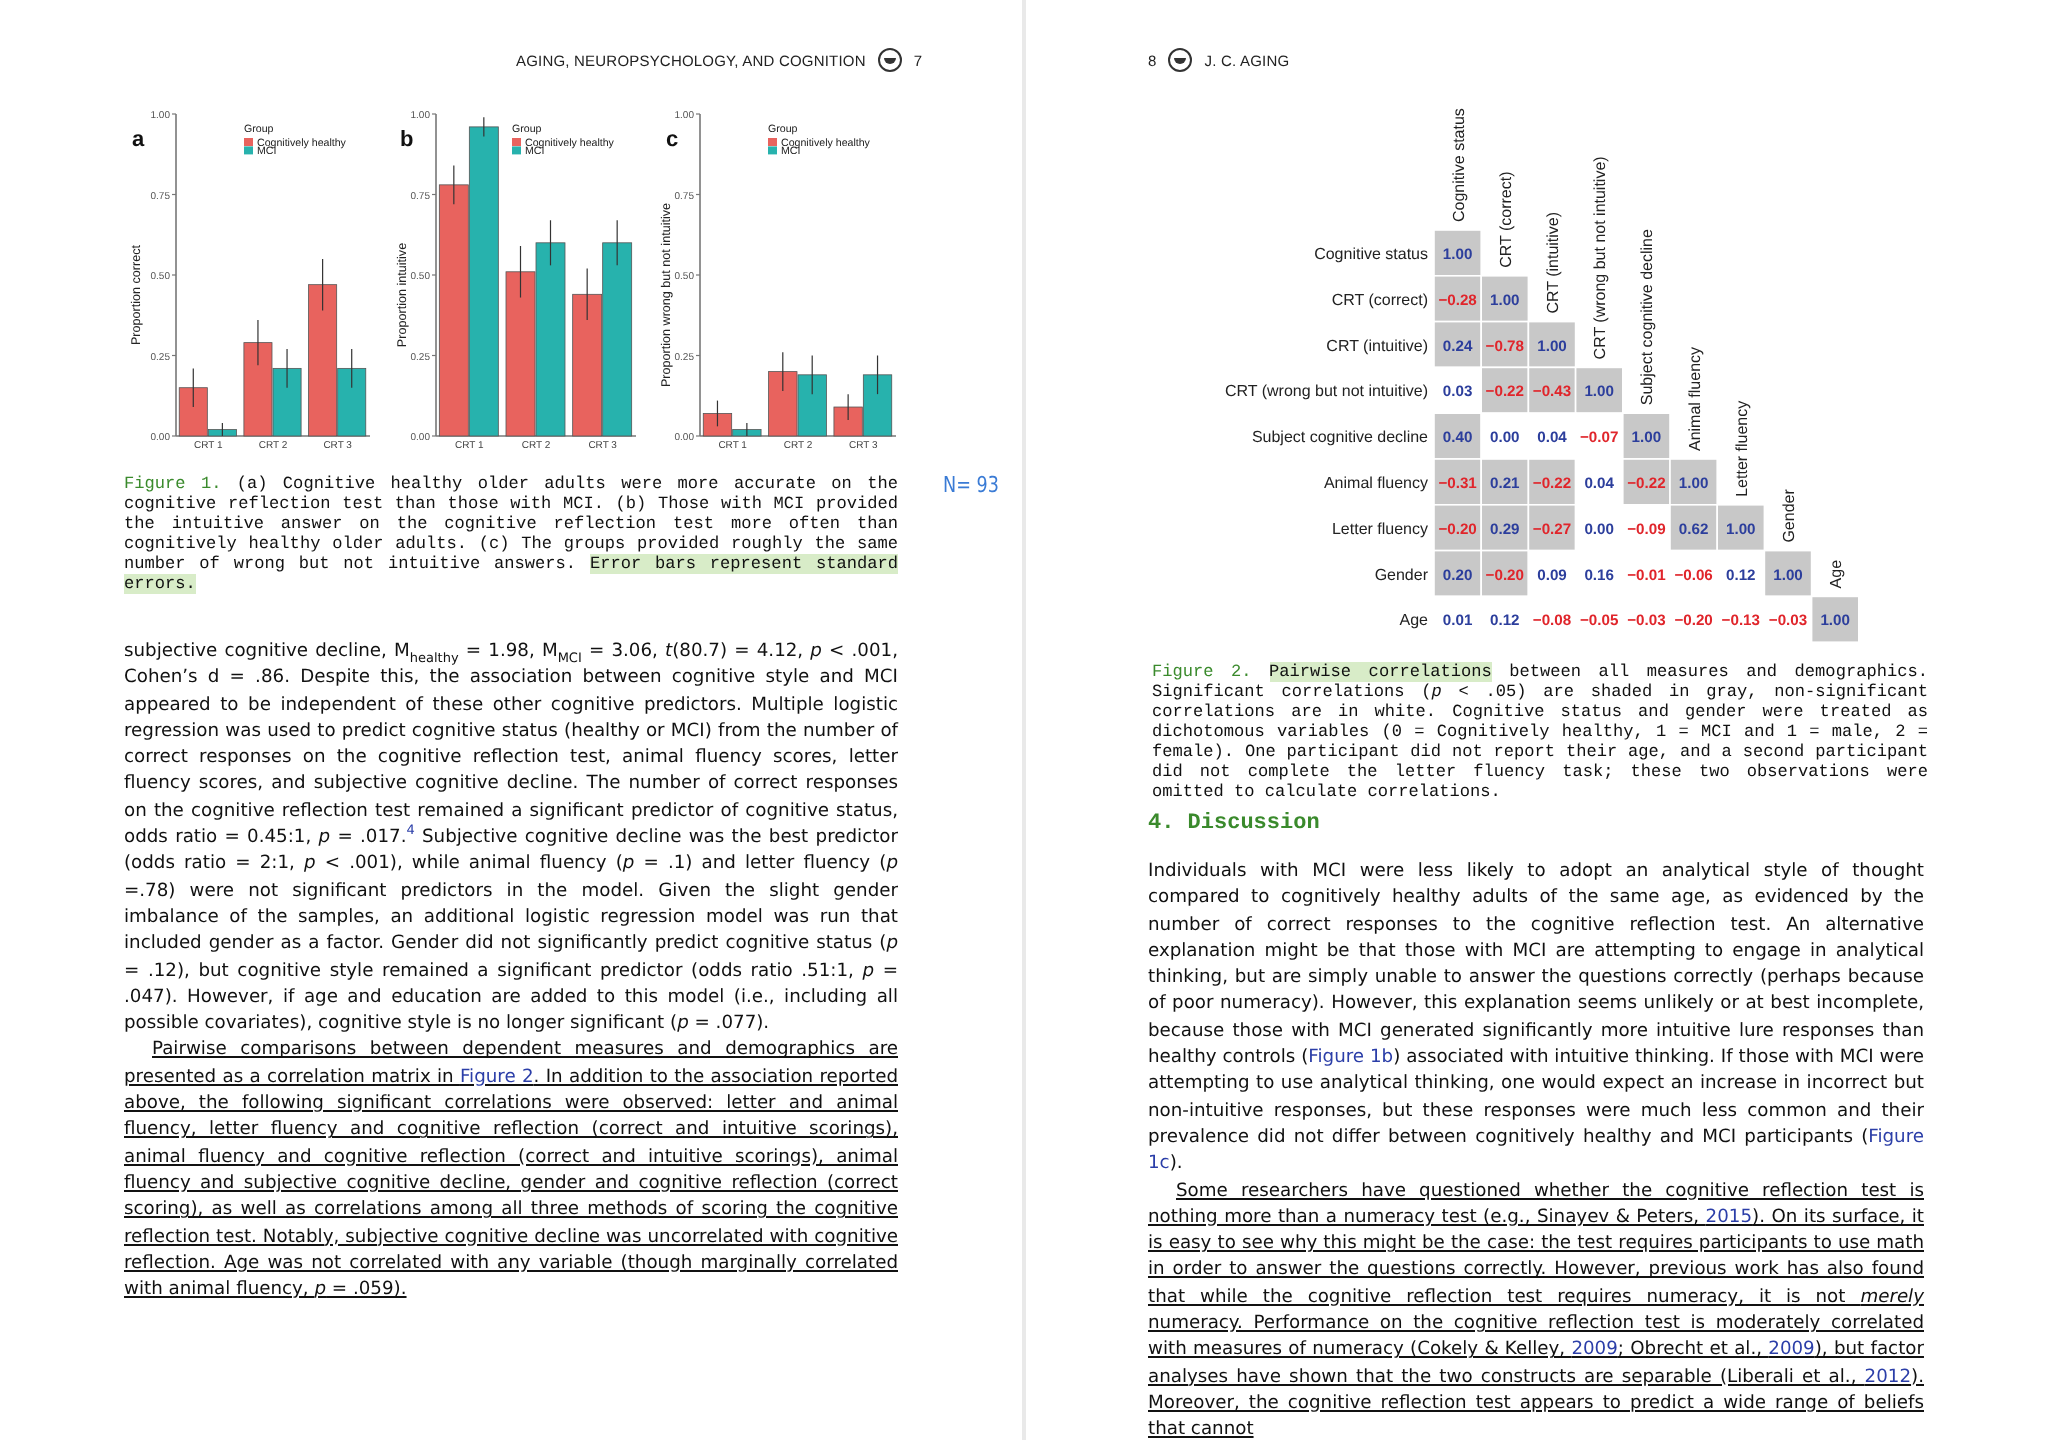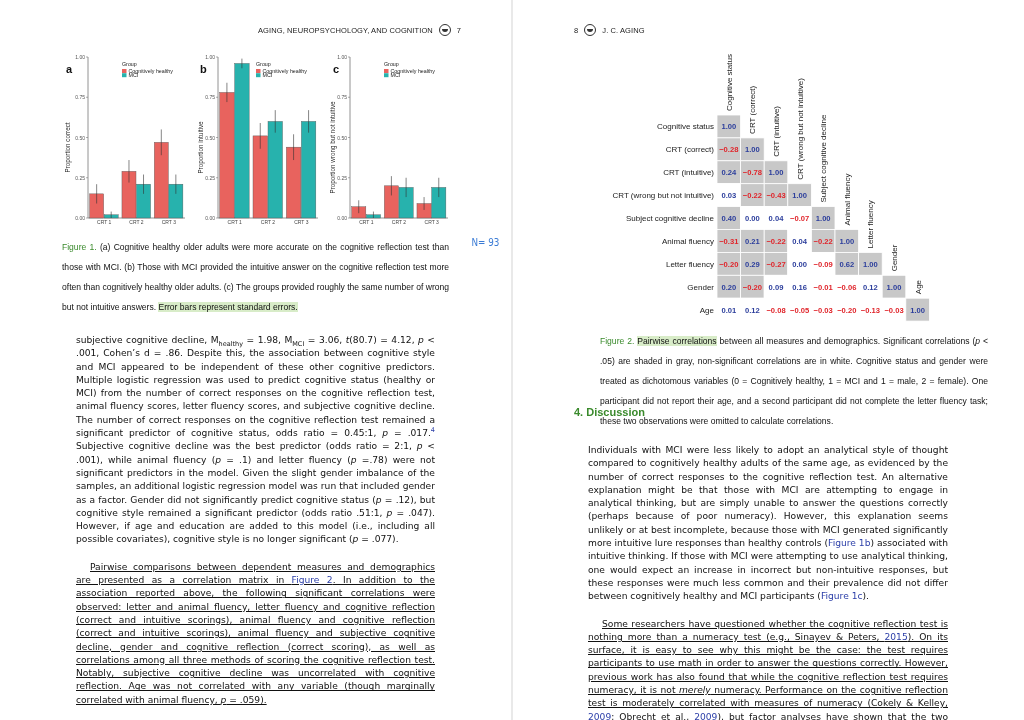--- a/index.html
+++ b/index.html
@@ -4,28 +4,28 @@
 <style>
   html,body{margin:0;padding:0;}
   body{width:1024px;height:720px;background:#e9e9e9;position:relative;overflow:hidden;font-family:"Liberation Sans",sans-serif;}
   .page{position:absolute;top:0;height:720px;background:#fff;}
   #page-left{left:0;width:511px;}
   #page-right{left:513px;width:511px;}
   .runhead{position:absolute;top:24px;font-size:7.5px;letter-spacing:0.1px;color:#222;display:flex;align-items:center;gap:6px;}
   .logo{width:10px;height:10px;border:1px solid #333;border-radius:50%;display:inline-block;position:relative;}
   .logo:after{content:"";position:absolute;left:2px;top:4px;width:6px;height:3px;background:#333;border-radius:0 0 3px 3px;}
   .body-text{position:absolute;font-family:"DejaVu Sans",sans-serif;font-size:9.15px;line-height:13.3px;color:#111;text-align:justify;}
-  .body-text p{margin:14px;text-indent:0;}
+  .body-text p{margin:0;text-indent:0;}
   .body-text p.ind{text-indent:14px;text-decoration:underline;}
-  .cap{position:absolute;font-family:Liberation Sans, sans-serif;font-size:8.55px;line-height:20px;color:#111;text-align:justify;}
+  .cap{position:absolute;font-family:Liberation Mono, monospace;font-size:8.55px;line-height:10px;color:#111;text-align:justify;}
   .figlabel{color:#3a8a2c;}
   .hl{background:#d8ecc8;}
   .link{color:#2b3ea8;}
   .handnote{position:absolute;left:468px;top:236px;color:#3a7bd5;font-family:"DejaVu Sans",sans-serif;font-size:11px;transform:scaleX(0.8);}
-  .sec-head{position:absolute;left:574px;top:406px;font-family:Liberation Sans, sans-serif;font-weight:bold;font-size:11px;color:#3a8a2c;}
+  .sec-head{position:absolute;left:574px;top:406px;font-family:Liberation Mono, monospace;font-weight:bold;font-size:11px;color:#3a8a2c;}
   svg text{font-family:"Liberation Sans",sans-serif;}
 </style>
 </head>
 <body>
 
 <div id="page-left" class="page">
   <div class="runhead" style="left:258px;justify-content:space-between;">
     <span>AGING, NEUROPSYCHOLOGY, AND COGNITION</span>
     <span class="logo"></span>
     <span>7</span>
@@ -265,21 +265,21 @@
     <rect x="275" y="253.2" width="23.6" height="22.9" fill="#ffffff" stroke="#ffffff" stroke-width="0.8"></rect>
     <text x="286.8" y="267.65" font-size="7.6" font-weight="bold" fill="#e0252b" text-anchor="middle">−0.20</text>
     <rect x="298.6" y="253.2" width="23.6" height="22.9" fill="#ffffff" stroke="#ffffff" stroke-width="0.8"></rect>
     <text x="310.40000000000003" y="267.65" font-size="7.6" font-weight="bold" fill="#e0252b" text-anchor="middle">−0.13</text>
     <rect x="322.20000000000005" y="253.2" width="23.6" height="22.9" fill="#ffffff" stroke="#ffffff" stroke-width="0.8"></rect>
     <text x="334.00000000000006" y="267.65" font-size="7.6" font-weight="bold" fill="#e0252b" text-anchor="middle">−0.03</text>
     <rect x="345.8" y="253.2" width="23.6" height="22.9" fill="#c8c8c8" stroke="#ffffff" stroke-width="0.8"></rect>
     <text x="357.6" y="267.65" font-size="7.6" font-weight="bold" fill="#2c3e9c" text-anchor="middle">1.00</text>
   </svg>
 
-<div class="cap" style="left:600px;top:331px;width:388px;" id="fig2cap">
+<div class="cap" style="left:576px;top:331px;width:388px;" id="fig2cap">
   <span class="figlabel">Figure 2.</span> <span class="hl">Pairwise correlations</span><span id="fig2cap-runs"><span> between all measures and demographics. Significant correlations (</span><i>p</i><span> &lt; .05) are shaded in gray, non-significant correlations are in white. Cognitive status and gender were treated as dichotomous variables (0 = Cognitively healthy, 1 = MCI and 1 = male, 2 = female). One participant did not report their age, and a second participant did not complete the letter fluency task; these two observations were omitted to calculate correlations.</span></span>
 </div>
 
 <div class="sec-head">4.  Discussion</div>
 
 <div class="body-text" id="right-body" style="left:574px;top:430px;width:388px;">
     <p><span>Individuals with MCI were less likely to adopt an analytical style of thought compared to cognitively healthy adults of the same age, as evidenced by the number of correct responses to the cognitive reflection test. An alternative explanation might be that those with MCI are attempting to engage in analytical thinking, but are simply unable to answer the questions correctly (perhaps because of poor numeracy). However, this explanation seems unlikely or at best incomplete, because those with MCI generated significantly more intuitive lure responses than healthy controls (</span><span class="link">Figure 1b</span><span>) associated with intuitive thinking. If those with MCI were attempting to use analytical thinking, one would expect an increase in incorrect but non-intuitive responses, but these responses were much less common and their prevalence did not differ between cognitively healthy and MCI participants (</span><span class="link">Figure 1c</span><span>).</span></p>
     <p class="ind"><span>Some researchers have questioned whether the cognitive reflection test is nothing more than a numeracy test (e.g., Sinayev &amp; Peters, </span><span class="link">2015</span><span>). On its surface, it is easy to see why this might be the case: the test requires participants to use math in order to answer the questions correctly. However, previous work has also found that while the cognitive reflection test requires numeracy, it is not </span><i>merely</i><span> numeracy. Performance on the cognitive reflection test is moderately correlated with measures of numeracy (Cokely &amp; Kelley, </span><span class="link">2009</span><span>; Obrecht et al., </span><span class="link">2009</span><span>), but factor analyses have shown that the two constructs are separable (Liberali et al., </span><span class="link">2012</span><span>). Moreover, the cognitive reflection test appears to predict a wide range of beliefs that cannot</span></p>
   </div>
 

